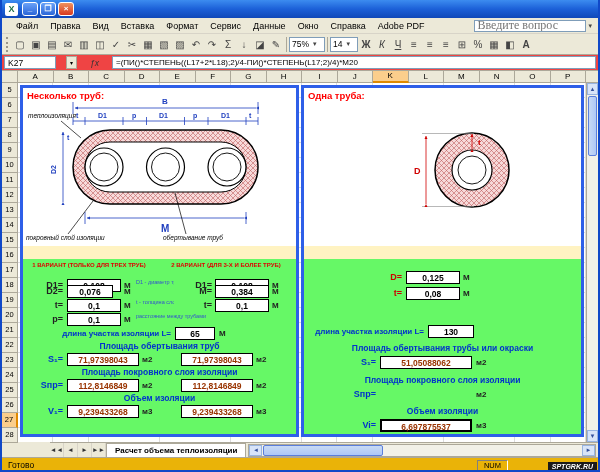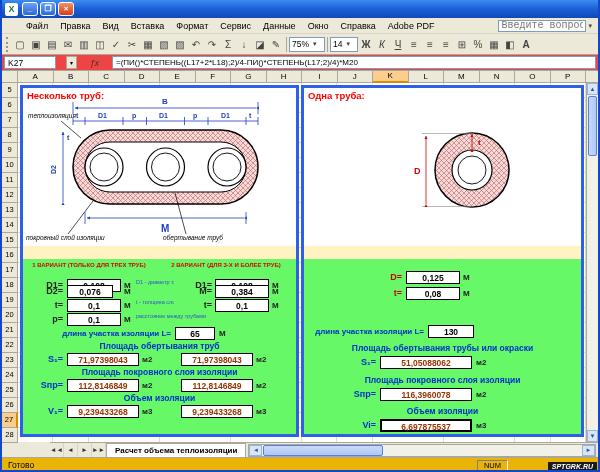--- a/index.html
+++ b/index.html
@@ -13,24 +13,24 @@
   .titlebar{height:18px;background:linear-gradient(180deg,#3C8CF0 0%,#1C60D8 50%,#1048B8 100%);
     display:flex;align-items:center;padding:0 3px;color:#fff;}
   .app-icon{width:13px;height:13px;background:#fff;color:#1E7145;font-weight:bold;font-size:9px;
     display:flex;align-items:center;justify-content:center;border-radius:2px;margin-right:4px;}
   .title{font-size:9.5px;font-weight:bold;white-space:nowrap;flex:1;text-shadow:1px 1px 1px #0a3a8c;}
   .winbtns{display:flex;gap:2px;}
   .wbtn{width:16px;height:14px;border-radius:3px;background:linear-gradient(180deg,#6AA2F8,#2B66D8);
     border:1px solid #fff;color:#fff;font-size:8px;line-height:12px;text-align:center;font-weight:bold;}
   .wbtn.close{background:linear-gradient(180deg,#F0925E,#D83A20);}
   
-  .menubar{height:16px;display:flex;align-items:center;background:#ECE9D8;border-bottom:1px solid #D8D4C8;padding-left:18px;}
+  .menubar{height:16px;display:flex;align-items:center;background:#ECE9D8;border-bottom:1px solid #D8D4C8;padding-left:8px;}
   .menu-item{font-size:9px;padding:1px 6px;color:#000;cursor:default;white-space:nowrap;}
   .qwrap{margin-left:auto;display:flex;align-items:center;margin-right:4px;}
-  .qinput{width:88px;height:12px;font-size:10px;border:1px solid #7F9DB9;padding:0 2px;font-family:Liberation Mono, monospace;}
+  .qinput{width:112px;height:12px;font-size:12px;border:1px solid #7F9DB9;padding:0 2px;font-family:Liberation Serif, serif;}
   .drop{font-size:7px;color:#444;padding:0 2px;}
   
   .toolbar{height:21px;display:flex;align-items:center;background:#ECE9D8;border-bottom:1px solid #ACA899;padding:0 2px;gap:0;}
   .grip{width:4px;height:15px;border-left:2px dotted #9a968a;margin:0 2px;}
   .tb-icon{width:16px;height:17px;display:inline-flex;align-items:center;justify-content:center;
     font-size:10px;color:#444;border:1px solid transparent;}
   .tb-sep{width:1px;height:15px;background:#ACA899;margin:0 2px;}
   .zoom-box,.fs-box{height:15px;background:#fff;border:1px solid #7F9DB9;font-size:8.5px;
     display:inline-flex;align-items:center;padding:0 2px;gap:2px;}
   .zoom-box{width:36px;} .fs-box{width:28px;}
@@ -431,21 +431,20 @@
           <div class="sechead" style="top:84px;">Площадь обертывания трубы или окраски</div>
           <div class="crow" style="top:97px;">
             <span class="lab blue" style="left:2px;width:70px;">S₁=</span>
             <span class="valbox res" style="left:76px;width:92px;">51,05088062</span>
             <span class="unit" style="left:172px;">м2</span>
           </div>
 
           <div class="sechead" style="top:116px;">Площадь покровного слоя изоляции</div>
           <div class="crow" style="top:129px;">
             <span class="lab blue" style="left:2px;width:70px;">Sпр=</span>
-            <span class="valbox res" style="left:76px;width:92px;">116,3960078</span>
             <span class="unit" style="left:172px;">м2</span>
           </div>
 
           <div class="sechead" style="top:147px;">Объем изоляции</div>
           <div class="crow" style="top:160px;">
             <span class="lab blue" style="left:2px;width:70px;">Vi=</span>
             <span class="valbox res selected" style="left:76px;width:92px;">6,697875537</span>
             <span class="unit" style="left:172px;">м3</span>
           </div>
         </div>

